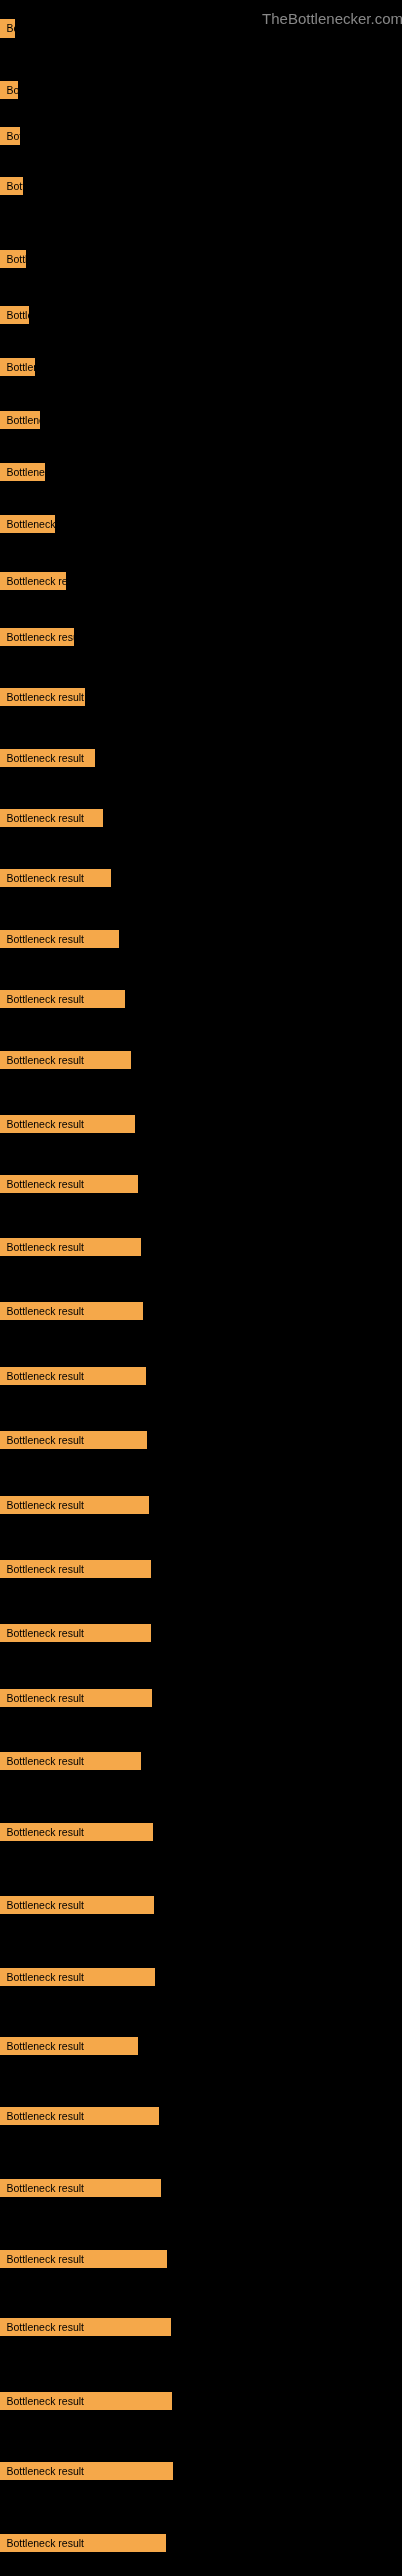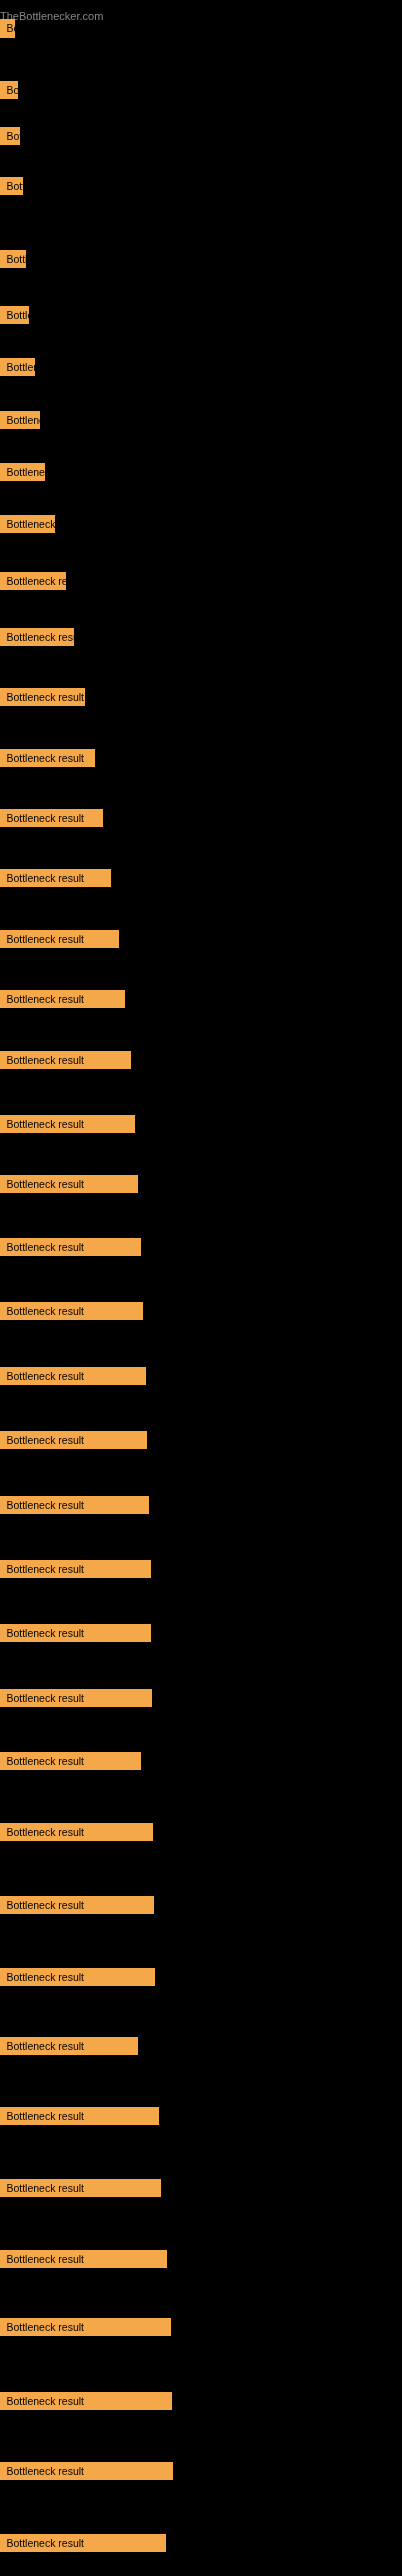--- a/index.html
+++ b/index.html
@@ -9,22 +9,22 @@
     }
     body {
       background-color: #000000;
       width: 403px;
       min-height: 2576px;
       font-family: Arial, sans-serif;
       position: relative;
     }
     .site-title {
       color: #888888;
-      font-size: 11px;
-      text-align: left;
+      font-size: 15px;
+      text-align: right;
       padding: 6.4px 0 3.2px 0;
       position: absolute;
       top: 3.2px;
       left: 0;
       right: 0;
     }
     .bottleneck-item {
       position: absolute;
       left: 0;
       background-color: #f5a84a;

